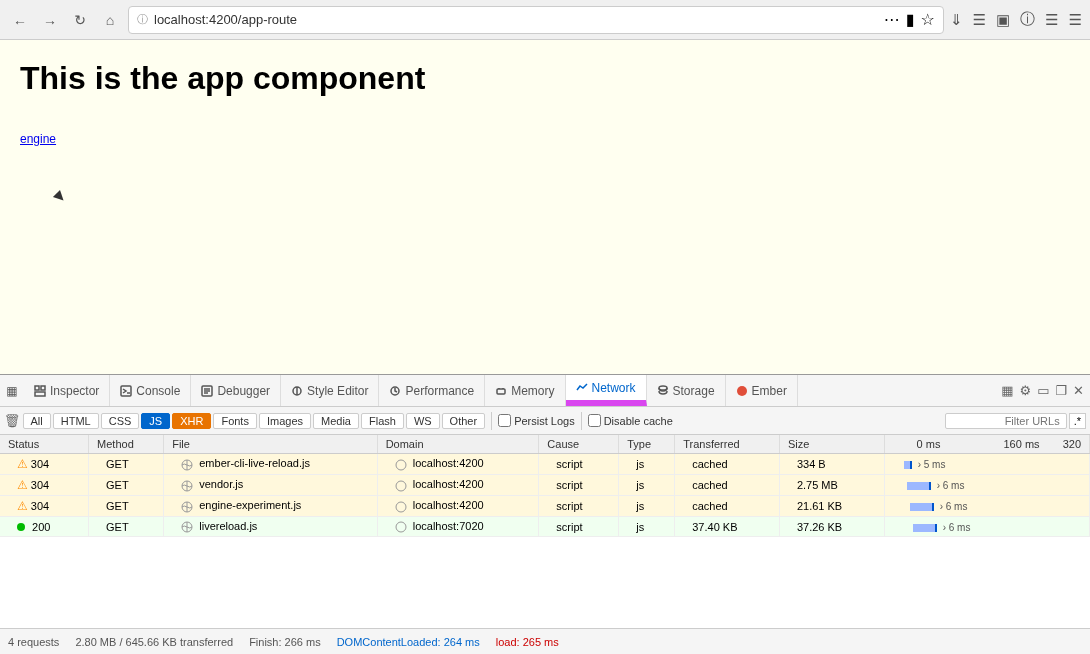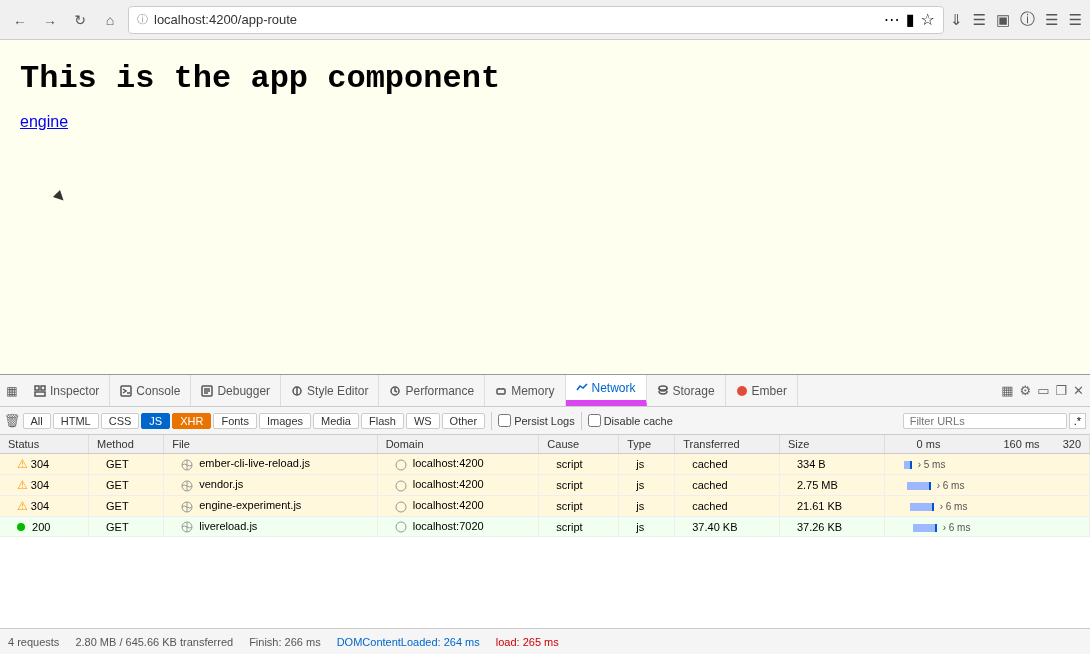--- a/index.html
+++ b/index.html
@@ -23,22 +23,22 @@
       border: none; outline: none; flex: 1; font-size: 13px; color: #333;
     }
     .address-icon { color: #999; font-size: 11px; }
     .toolbar-icons { display: flex; align-items: center; gap: 10px; color: #555; font-size: 15px; }
     .toolbar-icons span { cursor: pointer; }
 
     
     .page-content {
       flex: 1; background: #fffff0; padding: 20px; overflow: hidden; position: relative;
     }
-    .page-title { font-size: 32px; font-weight: bold; color: #000; margin-bottom: 16px; font-family: Liberation Mono, monospace; }
-    .page-link { color: #0000ee; text-decoration: underline; font-size: 16px; cursor: pointer; }
+    .page-title { font-size: 32px; font-weight: bold; color: #000; margin-bottom: 32px; }
+    .page-link { color: #0000ee; text-decoration: underline; font-size: 12px; cursor: pointer; }
     .cursor {
       position: absolute; top: 152px; left: 55px;
       width: 0; height: 0;
       border-left: 5px solid transparent;
       border-right: 5px solid transparent;
       border-top: 10px solid #333;
       transform: rotate(-45deg);
     }
 
     
@@ -72,21 +72,21 @@
     }
     .filter-btn.active-blue { background: #0066cc; color: #fff; border-color: #0066cc; }
     .filter-btn.active-orange { background: #e87300; color: #fff; border-color: #e87300; }
     .filter-separator { width: 1px; height: 18px; background: #ccc; margin: 0 4px; }
     .checkbox-label {
       display: flex; align-items: center; gap: 3px; font-size: 11px; color: #333; cursor: pointer;
     }
     .filter-spacer { flex: 1; }
     .filter-url-input {
       border: 1px solid #ccc; border-radius: 2px; padding: 1px 6px; font-size: 11px;
-      width: 164px; outline: none;
+      width: 122px; outline: none; text-align: right;
     }
     .filter-regex-btn {
       border: 1px solid #ccc; background: #fff; font-size: 11px; padding: 1px 4px; cursor: pointer;
     }
 
     
     .network-table { flex: 1; overflow: auto; }
     table { width: 100%; border-collapse: collapse; font-size: 11px; }
     thead tr { background: #f0f0f0; }
     th {

